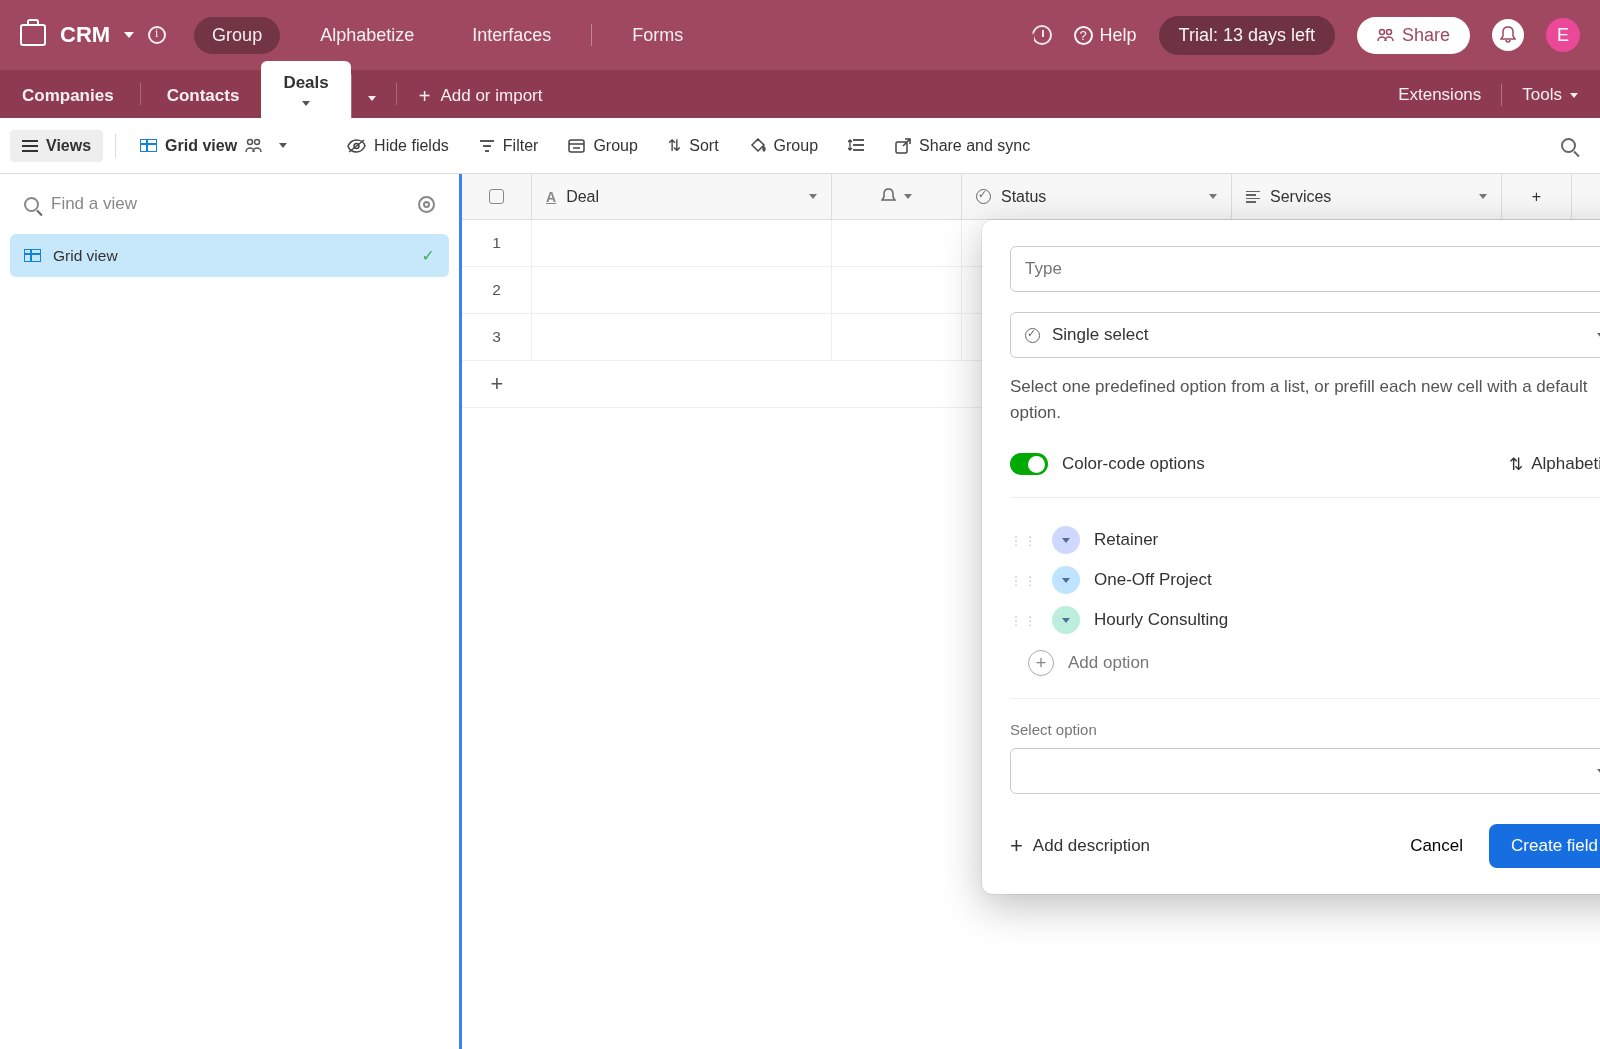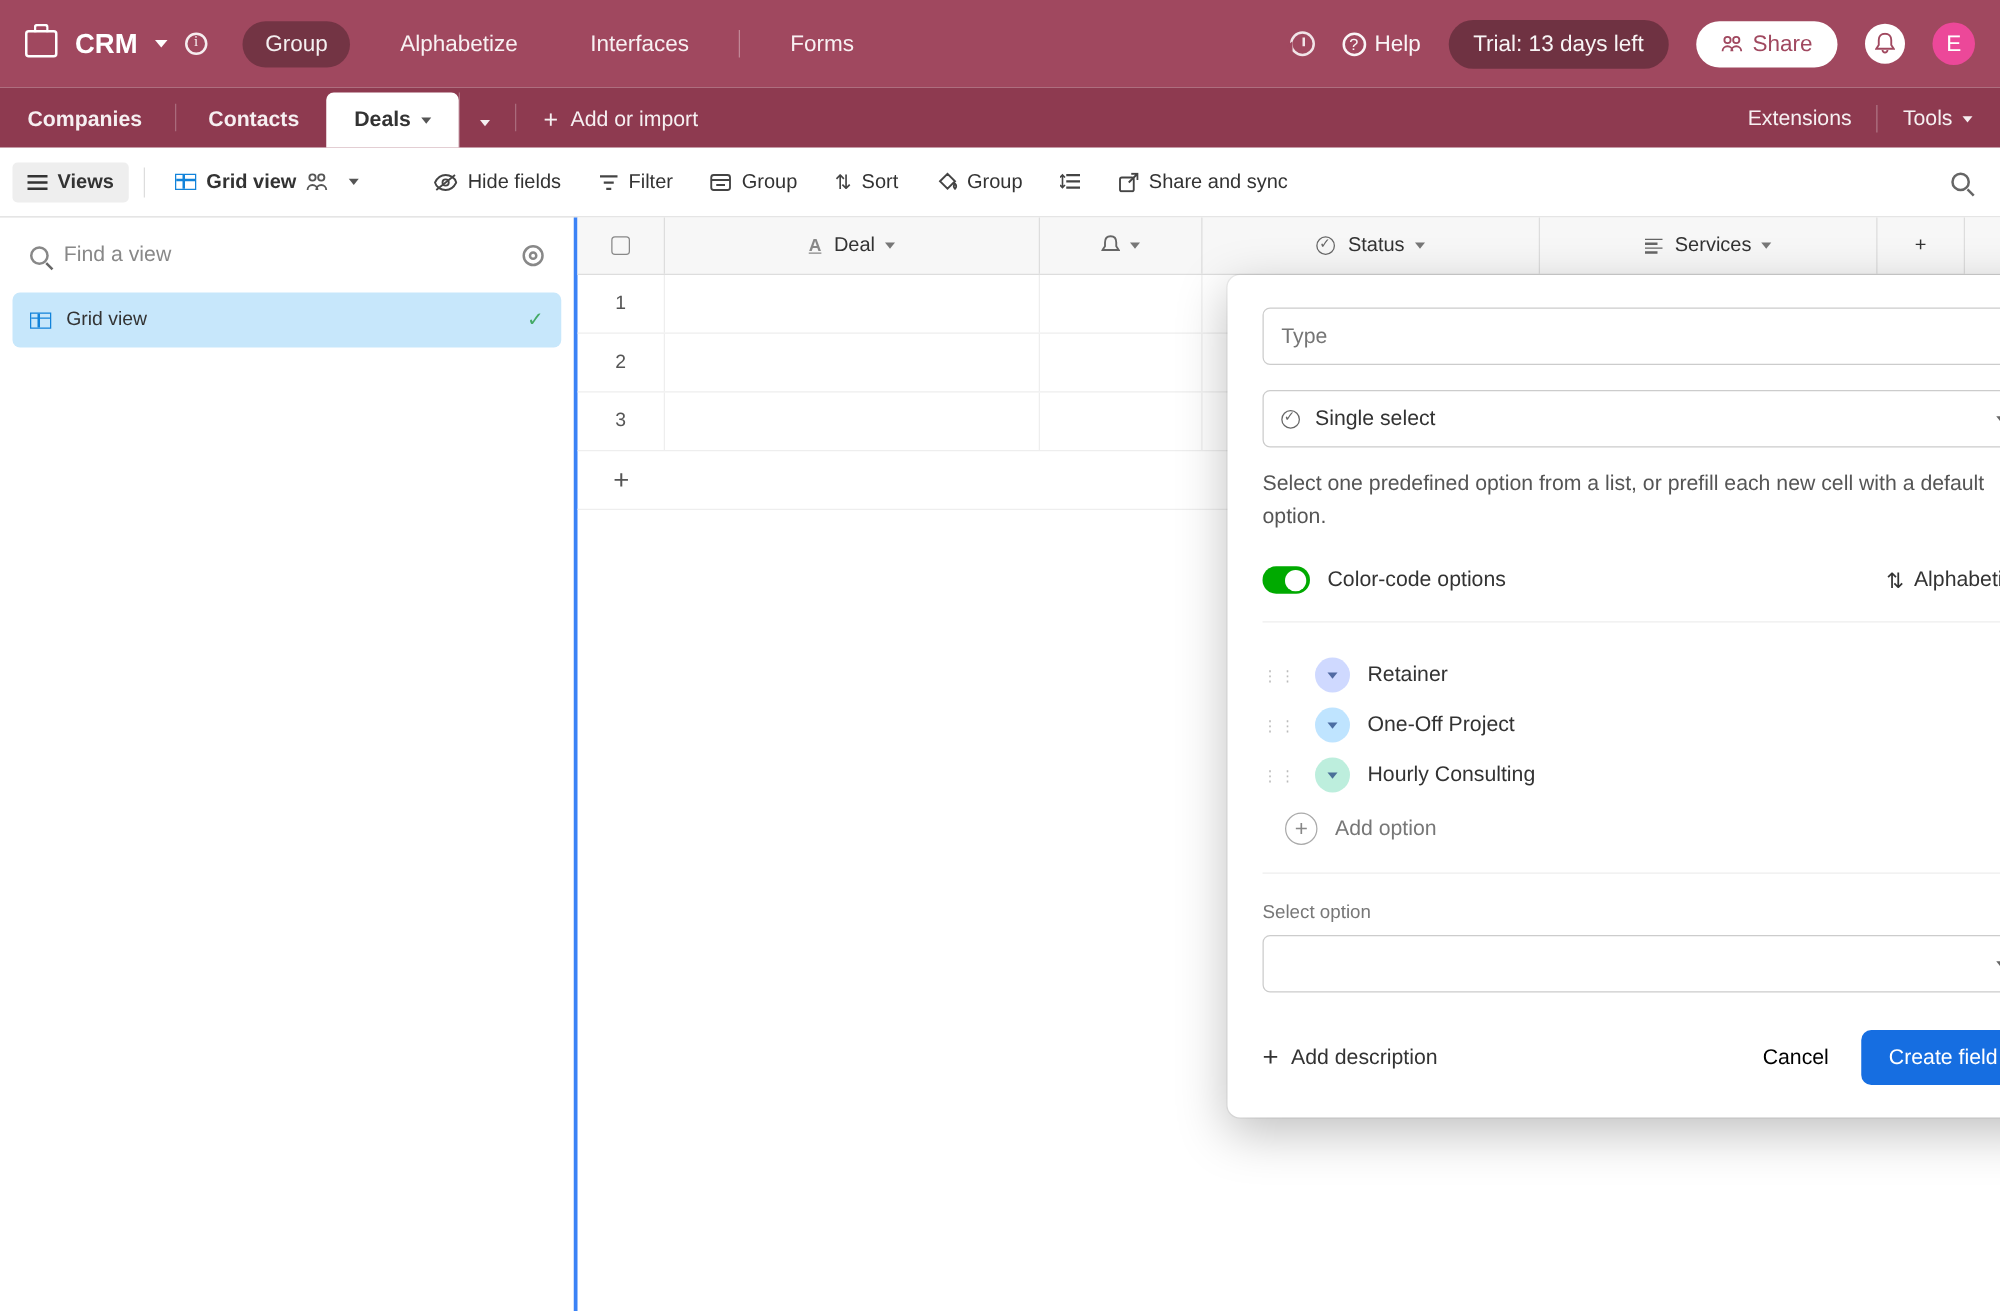--- a/index.html
+++ b/index.html
@@ -26,21 +26,21 @@
   .help-wrap { display:flex; align-items:center; gap:7px; cursor:pointer;}
   .q-icon { width:19px; height:19px; border:2px solid currentColor; border-radius:50%; display:flex; align-items:center; justify-content:center; font-size:13px;}
   .trial-pill { background: rgba(0,0,0,.3); border-radius: 22px; padding: 9px 20px; cursor:pointer;}
   .share-btn { background:#fff; color:#a0485f; border-radius:22px; padding:8px 20px; display:flex; align-items:center; gap:8px; font-weight:500; cursor:pointer;}
   .bell-circle { width:32px; height:32px; border-radius:50%; background:#fff; color:#a0485f; display:flex; align-items:center; justify-content:center; cursor:pointer;}
   .avatar { width:34px; height:34px; border-radius:50%; background:#ec4899; color:#fff; display:flex; align-items:center; justify-content:center; font-weight:500; cursor:pointer;}
 
   
   .tabsbar { height: 48px; background: #8e3a50; display:flex; align-items:flex-end; color:rgba(255,255,255,.92); font-size:17px;}
   .table-tab { padding: 12px 22px; cursor:pointer; display:flex; align-items:center; gap:8px;font-weight:bold;}
-  .table-tab.active { background:#fff; color:#333; border-radius:6px 6px 0 0; margin-bottom:0;}
+  .table-tab.active { background:#fff; color:#333; border-radius:6px 6px 0 0; margin-bottom:0;flex-direction:column;}
   .tabsbar .more-tab { padding:12px 16px; cursor:pointer; border-left:1px solid rgba(255,255,255,.25);}
   .tabsbar .divider { width:1px; background:rgba(255,255,255,.25); align-self:center; height:22px; margin:0 4px;}
   .add-import { display:flex; align-items:center; gap:10px; padding:12px 18px; cursor:pointer;}
   .plus-icon { font-size:20px; font-weight:300; line-height:1;}
   .tabsbar .right-tools { margin-left:auto; display:flex; align-items:center; gap:20px; padding:12px 22px;}
 
   
   .toolbar { height: 56px; border-bottom:1px solid #ddd; display:flex; align-items:center; padding:0 10px; gap:6px; font-size:16px; color:#333;}
   .tool { display:flex; align-items:center; gap:8px; padding:7px 12px; cursor:pointer; border-radius:4px;}
   .tool.views { background:#eee; font-weight:600;}
@@ -66,21 +66,21 @@
   .gear-icon { width:17px; height:17px; border:2px solid #888; border-radius:50%; position:relative;}
   .gear-icon::before { content:""; position:absolute; inset:3px; border:2px solid #888; border-radius:50%;}
   .view-item { display:flex; align-items:center; gap:12px; padding:12px 14px; border-radius:6px; cursor:pointer; margin-top:10px;}
   .view-item.selected { background:#c7e7fb;}
   .check-icon { margin-left:auto; color:#4a6; }
   .check-icon::before { content:"✓"; font-size:16px;}
 
   
   .grid-area { flex:1; position:relative;}
   .col-headers { display:flex; height:46px; border-bottom:1px solid #ddd; background:#f7f7f7;}
-  .col-headers > div { border-right:1px solid #ddd; display:flex; align-items:center; padding:0 14px; color:#333; font-size:16px; gap:8px;justify-content:center;}
+  .col-headers > div { border-right:1px solid #ddd; display:flex; align-items:center; padding:0 14px; color:#333; font-size:16px; gap:8px;}
   .col-rownum { width:70px; justify-content:center;}
   .checkbox { width:15px; height:15px; border:1.5px solid #888; border-radius:3px;}
   .col-deal { flex:0 0 300px; justify-content:space-between;}
   .col-bell { flex:0 0 130px; justify-content:center; gap:12px;}
   .col-status { flex:0 0 270px; justify-content:space-between;}
   .col-services { flex:0 0 270px; justify-content:space-between;}
   .col-add { flex:0 0 70px; justify-content:center; cursor:pointer; color:#444; font-size:22px;}
   .hdr-left { display:flex; align-items:center; gap:10px;}
   .chev-d-sm { color:#666;}
   .textA-icon::before { content:"A"; font-weight:600; color:#888; font-size:14px; text-decoration:underline;}

